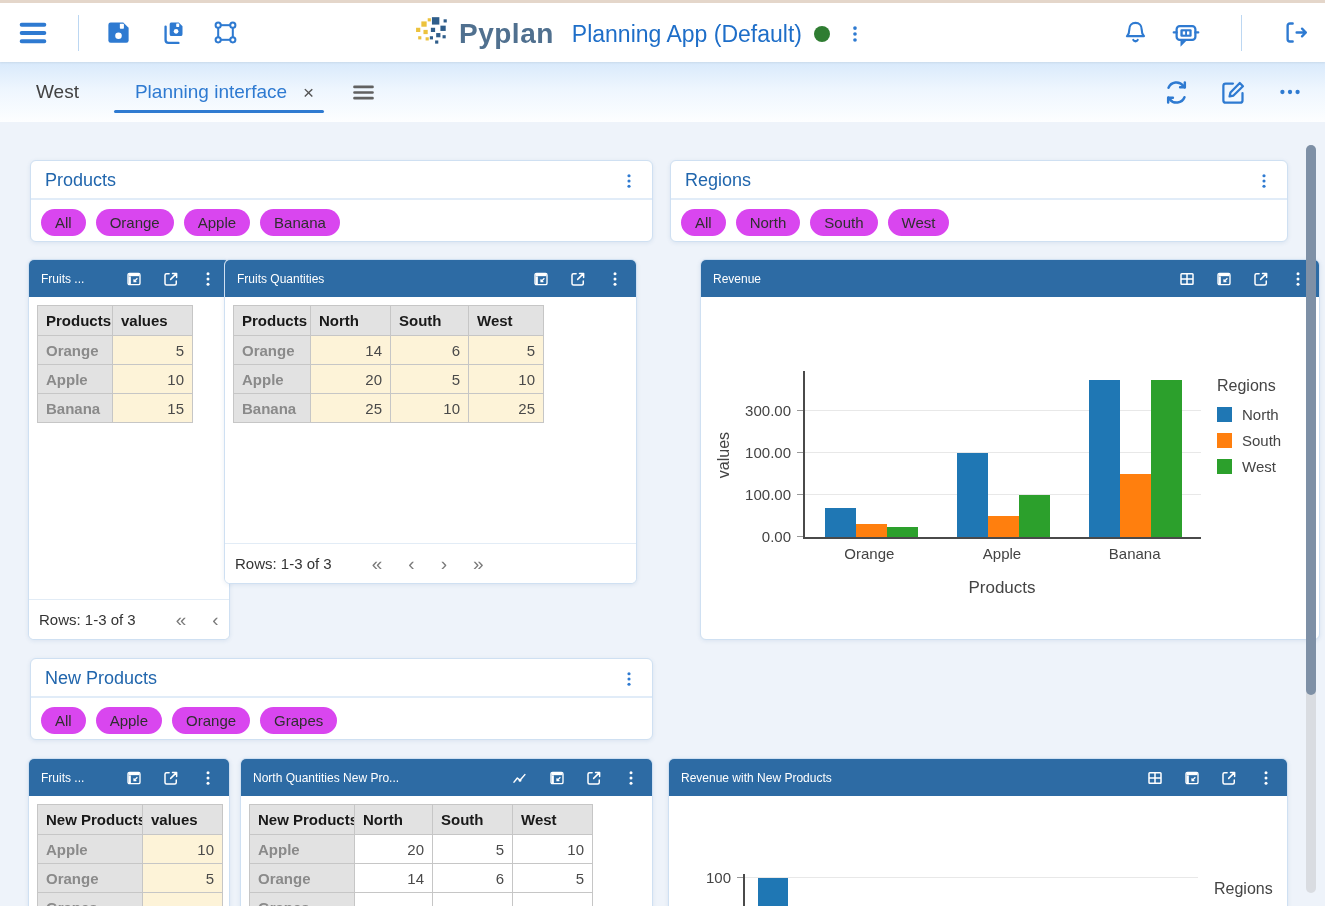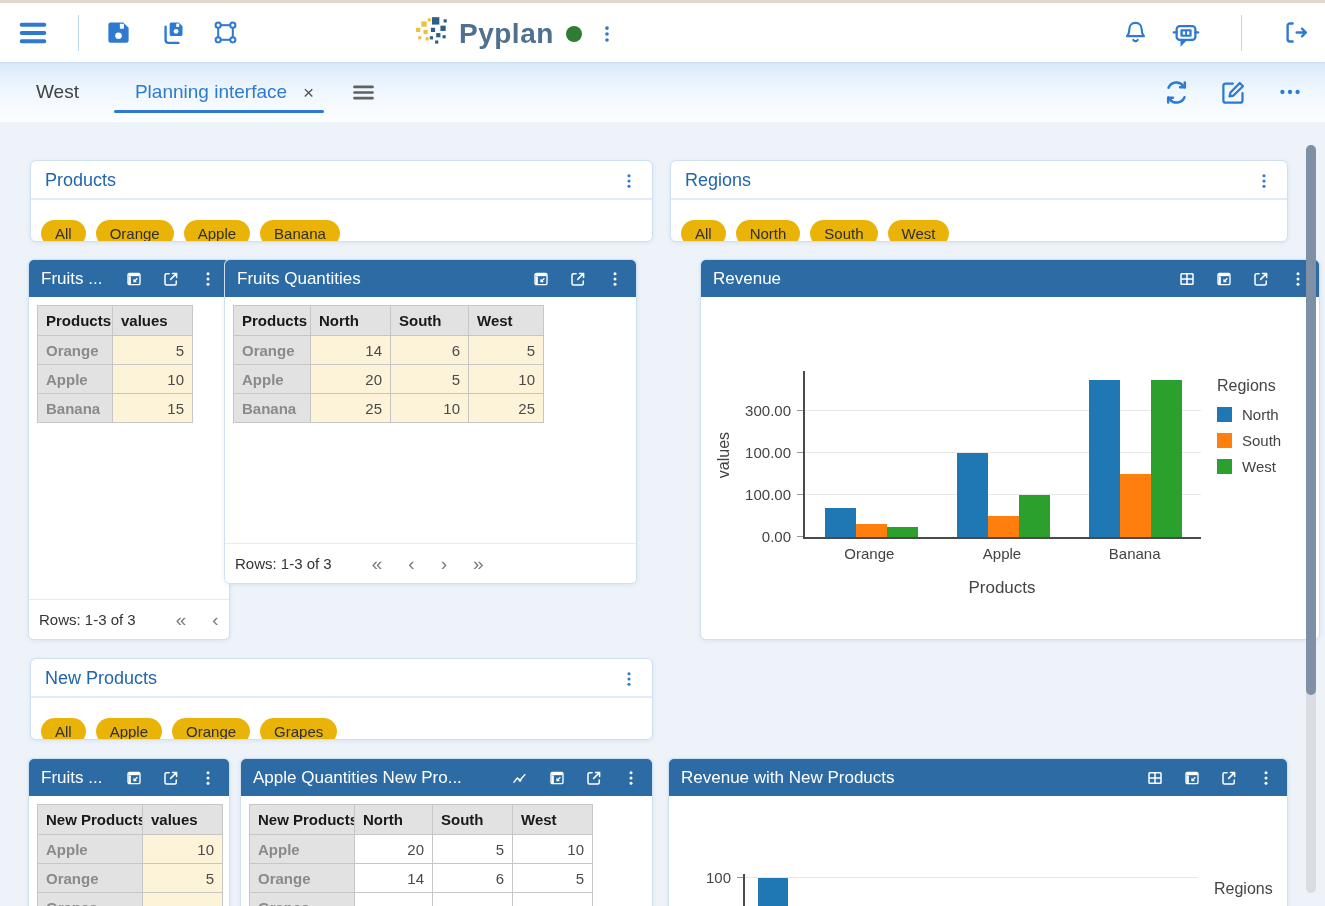--- a/index.html
+++ b/index.html
@@ -44,25 +44,25 @@
   .c-revenue  { left:700px; top:259px; width:620px; height:381px; }
   .c-newprod  { left:30px; top:658px; width:623px; height:82px; }
   .c-fruits2  { left:28px; top:758px; width:202px; height:400px; }
   .c-fqnew    { left:240px; top:758px; width:413px; height:400px; }
   .c-revnew   { left:668px; top:758px; width:620px; height:400px; }
 
   .s-title-row { display:flex; align-items:center; justify-content:space-between;
                  padding:9px 14px 7px 14px; border-bottom:2px solid #e1ecf8; }
   .s-title { font-size:18px; color:#2166ad; }
   .chip-row { display:flex; gap:10px; padding:9px 10px; }
-  .chip { background:#eab308; color:#2f2f2f; font-size:15px; padding:5px 14px; border-radius:16px;
-          cursor:pointer; white-space:nowrap;margin-top:11px; }
+  .chip { background:#d946ef; color:#2f2f2f; font-size:15px; padding:5px 14px; border-radius:16px;
+          cursor:pointer; white-space:nowrap; }
 
   .thead { height:37px; background:#2d6ba4; display:flex; align-items:center; padding:0 12px; gap:19px; color:#fff; }
-  .ttitle { font-size:17px; flex:1 1 auto; min-width:0; white-space:nowrap; overflow:hidden; }
+  .ttitle { font-size:12px; flex:1 1 auto; min-width:0; white-space:nowrap; overflow:hidden; }
   .hbtn { flex:0 0 auto; width:18px; height:18px; color:#fff; background:none; border:none; padding:0; cursor:pointer; }
   .hbtn svg { display:block; width:100%; height:100%; }
   .tarea { padding:8px; }
 
   .tbl { border-collapse:collapse; table-layout:fixed; font-size:15px; }
   .tbl th, .tbl td { border:1px solid #c6c6c6; padding:0 8px; height:29px; white-space:nowrap; overflow:hidden; }
   .tbl th { background:#e2e2e2; font-weight:700; color:#191919; text-align:left; height:30px; }
   .tbl td.lbl { background:#e2e2e2; font-weight:700; color:#8a8a8a; }
   .tbl td.val { text-align:right; color:#4a4a4a; background:#fff; }
   .tbl td.val.cream { background:#fdf3d8; }
@@ -155,20 +155,21 @@
             <rect x="15" y="13" width="4" height="4"></rect>
               <rect x="20" y="18" width="4" height="4"></rect>
             <rect x="27" y="5" width="3" height="3"></rect>
               <rect x="14" y="21" width="3" height="3"></rect>
             <rect x="19" y="25" width="3" height="3"></rect>
               <rect x="26" y="20" width="3" height="3"></rect>
           </g>
         </svg>
       </span>
       <span class="brandtext">Pyplan</span>
+      <span class="apptitle">Planning App (Default)</span>
       <span class="statusdot" style="background:#2f7d32;"></span>
       <button class="iconbtn" style="margin-left:14px;">
         <svg width="22" height="22" viewBox="0 0 24 24" fill="currentColor">
             <circle cx="12" cy="5.5" r="2"></circle>
             <circle cx="12" cy="12" r="2"></circle>
             <circle cx="12" cy="18.5" r="2"></circle>
           </svg>
       </button>
     </div>
 
@@ -568,21 +569,21 @@
               <td class="lbl">Grapes</td>
               <td class="val cream"></td>
             </tr>
           </tbody>
         </table>
       </div>
   </section>
 
   <section class="card c-fqnew">
     <header class="thead">
-      <span class="ttitle">Apple Quantities New Pro...</span>
+      <span class="ttitle">North Quantities New Pro...</span>
       <button class="hbtn">
           <svg viewBox="0 0 24 24" fill="none" stroke="currentColor" stroke-width="2" stroke-linecap="round" stroke-linejoin="round">
             <path d="M4 17.5l4.5-5.5 3.5 3 6.5-7.5"></path>
             <circle cx="12" cy="15" r="1" fill="currentColor"></circle>
           </svg>
         </button>
       <button class="hbtn">
           <svg viewBox="0 0 24 24" fill="none" stroke="currentColor" stroke-width="1.8">
             <rect x="4" y="4.5" width="16" height="15" rx="2"></rect>
             <rect x="4.8" y="5.2" width="14.4" height="3" fill="currentColor" stroke="none"></rect>

